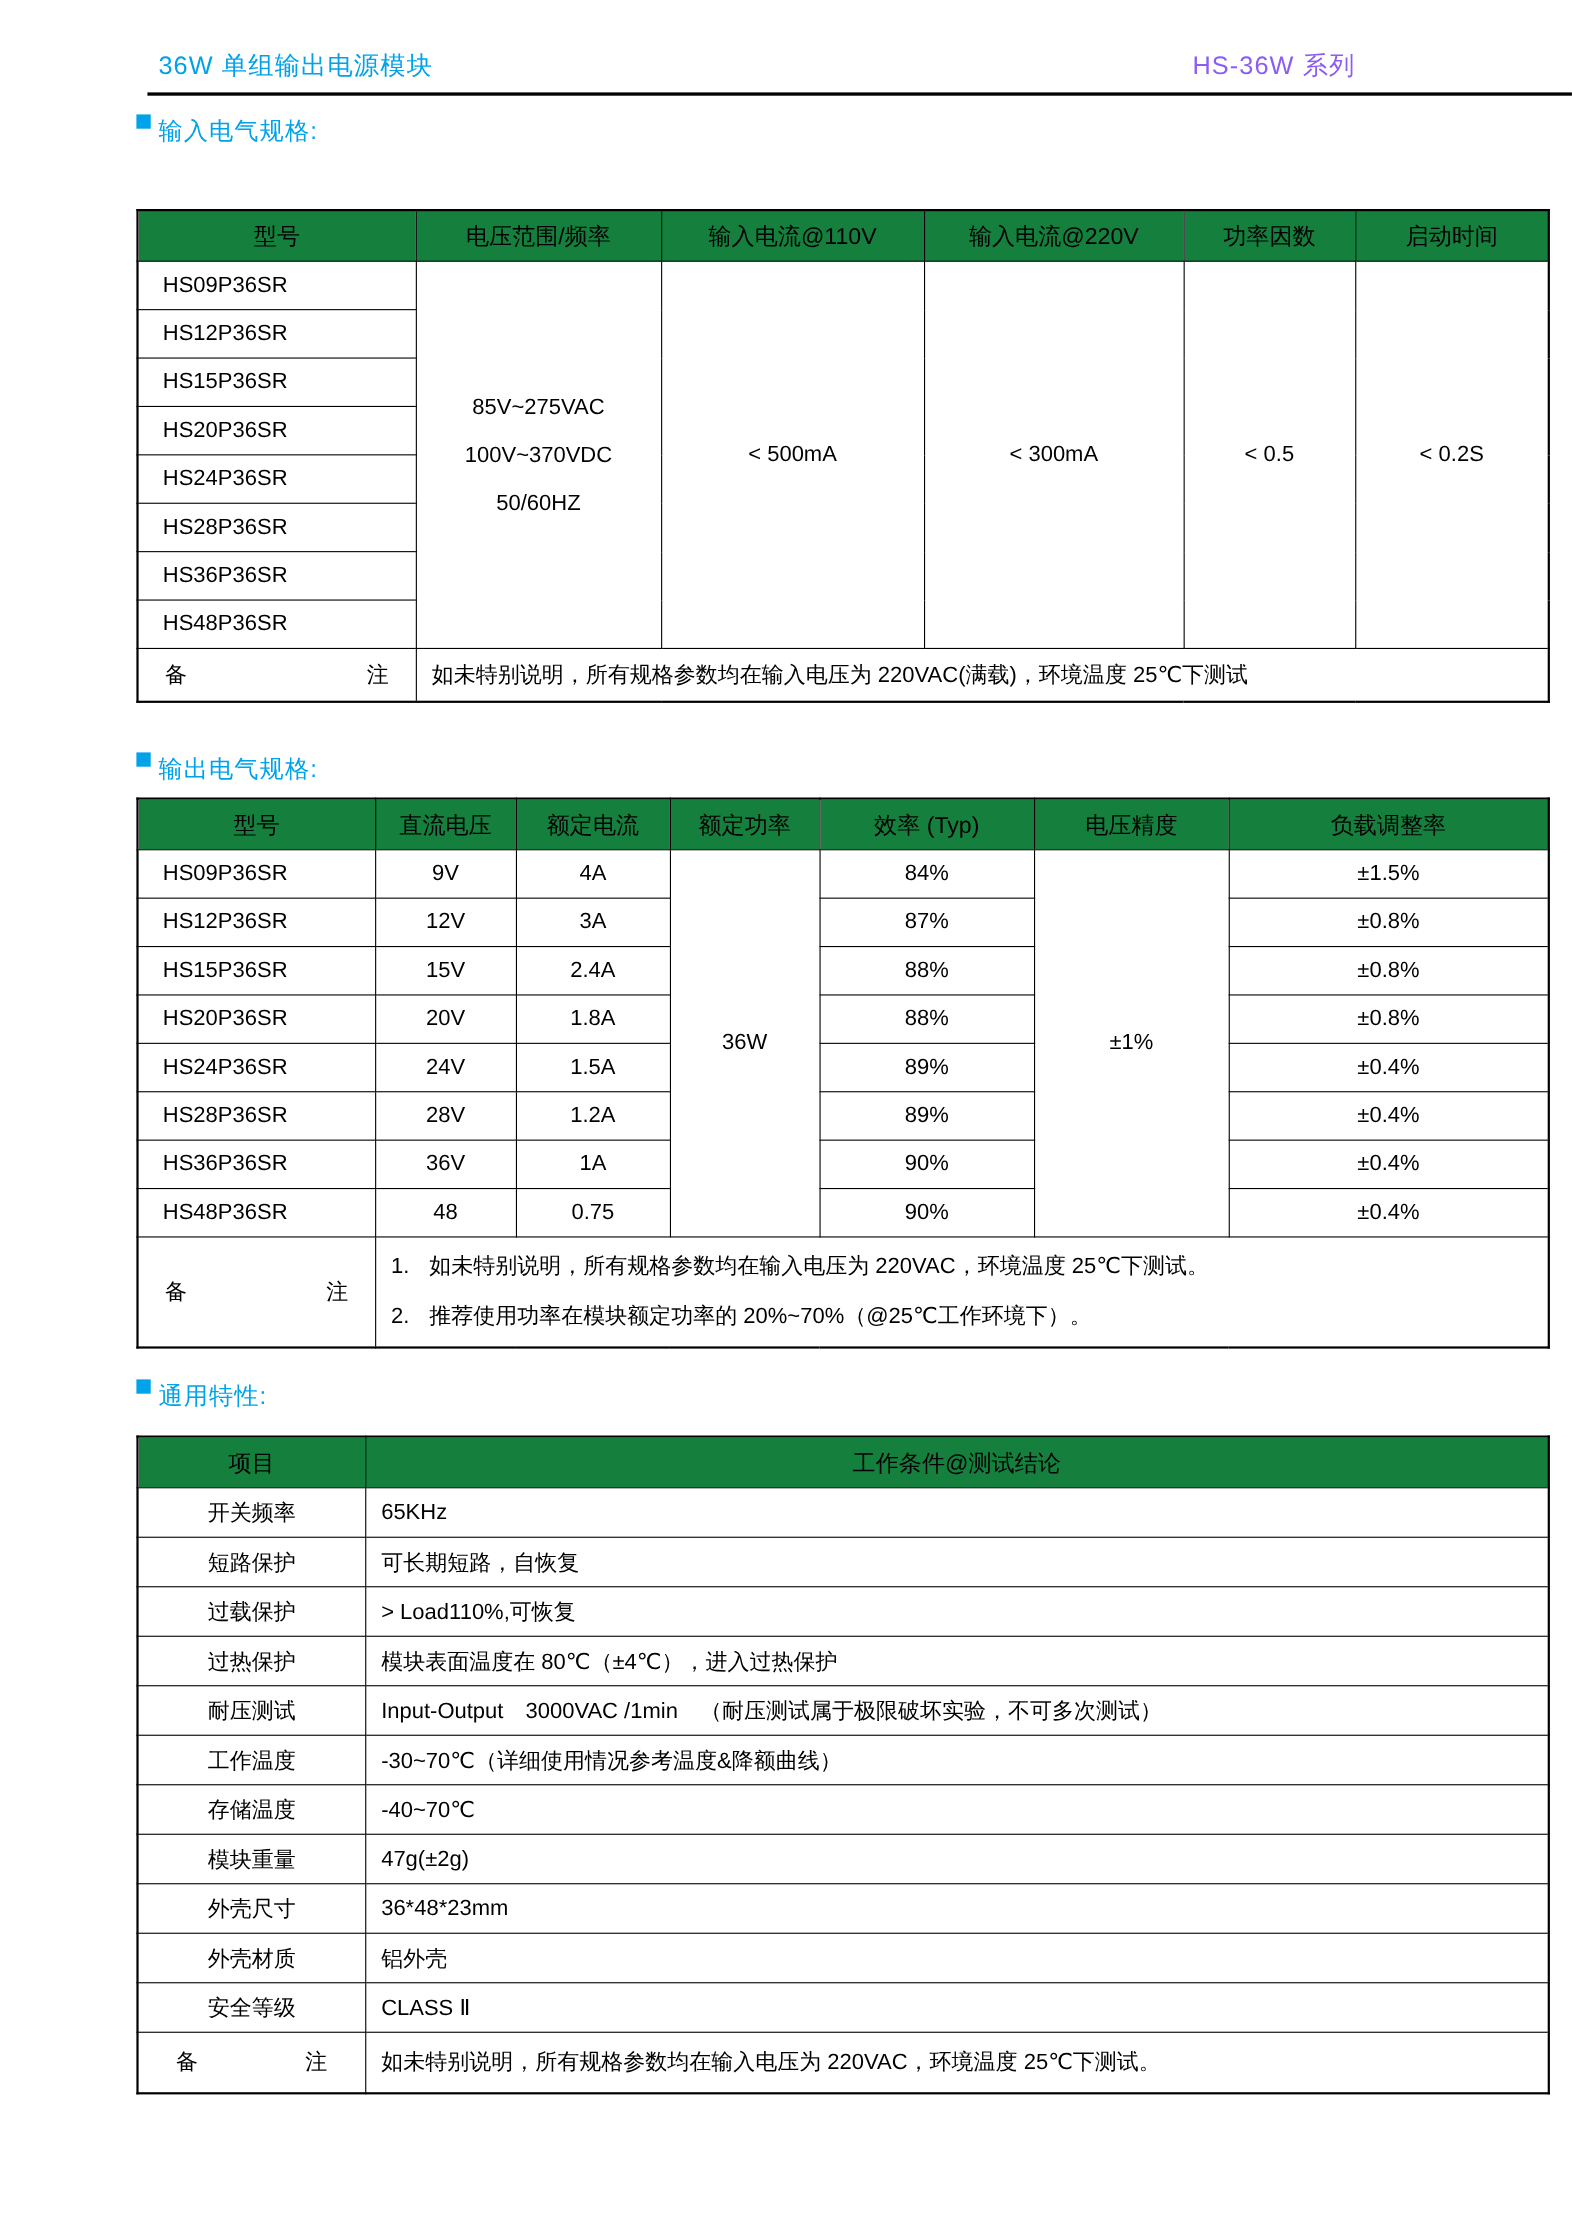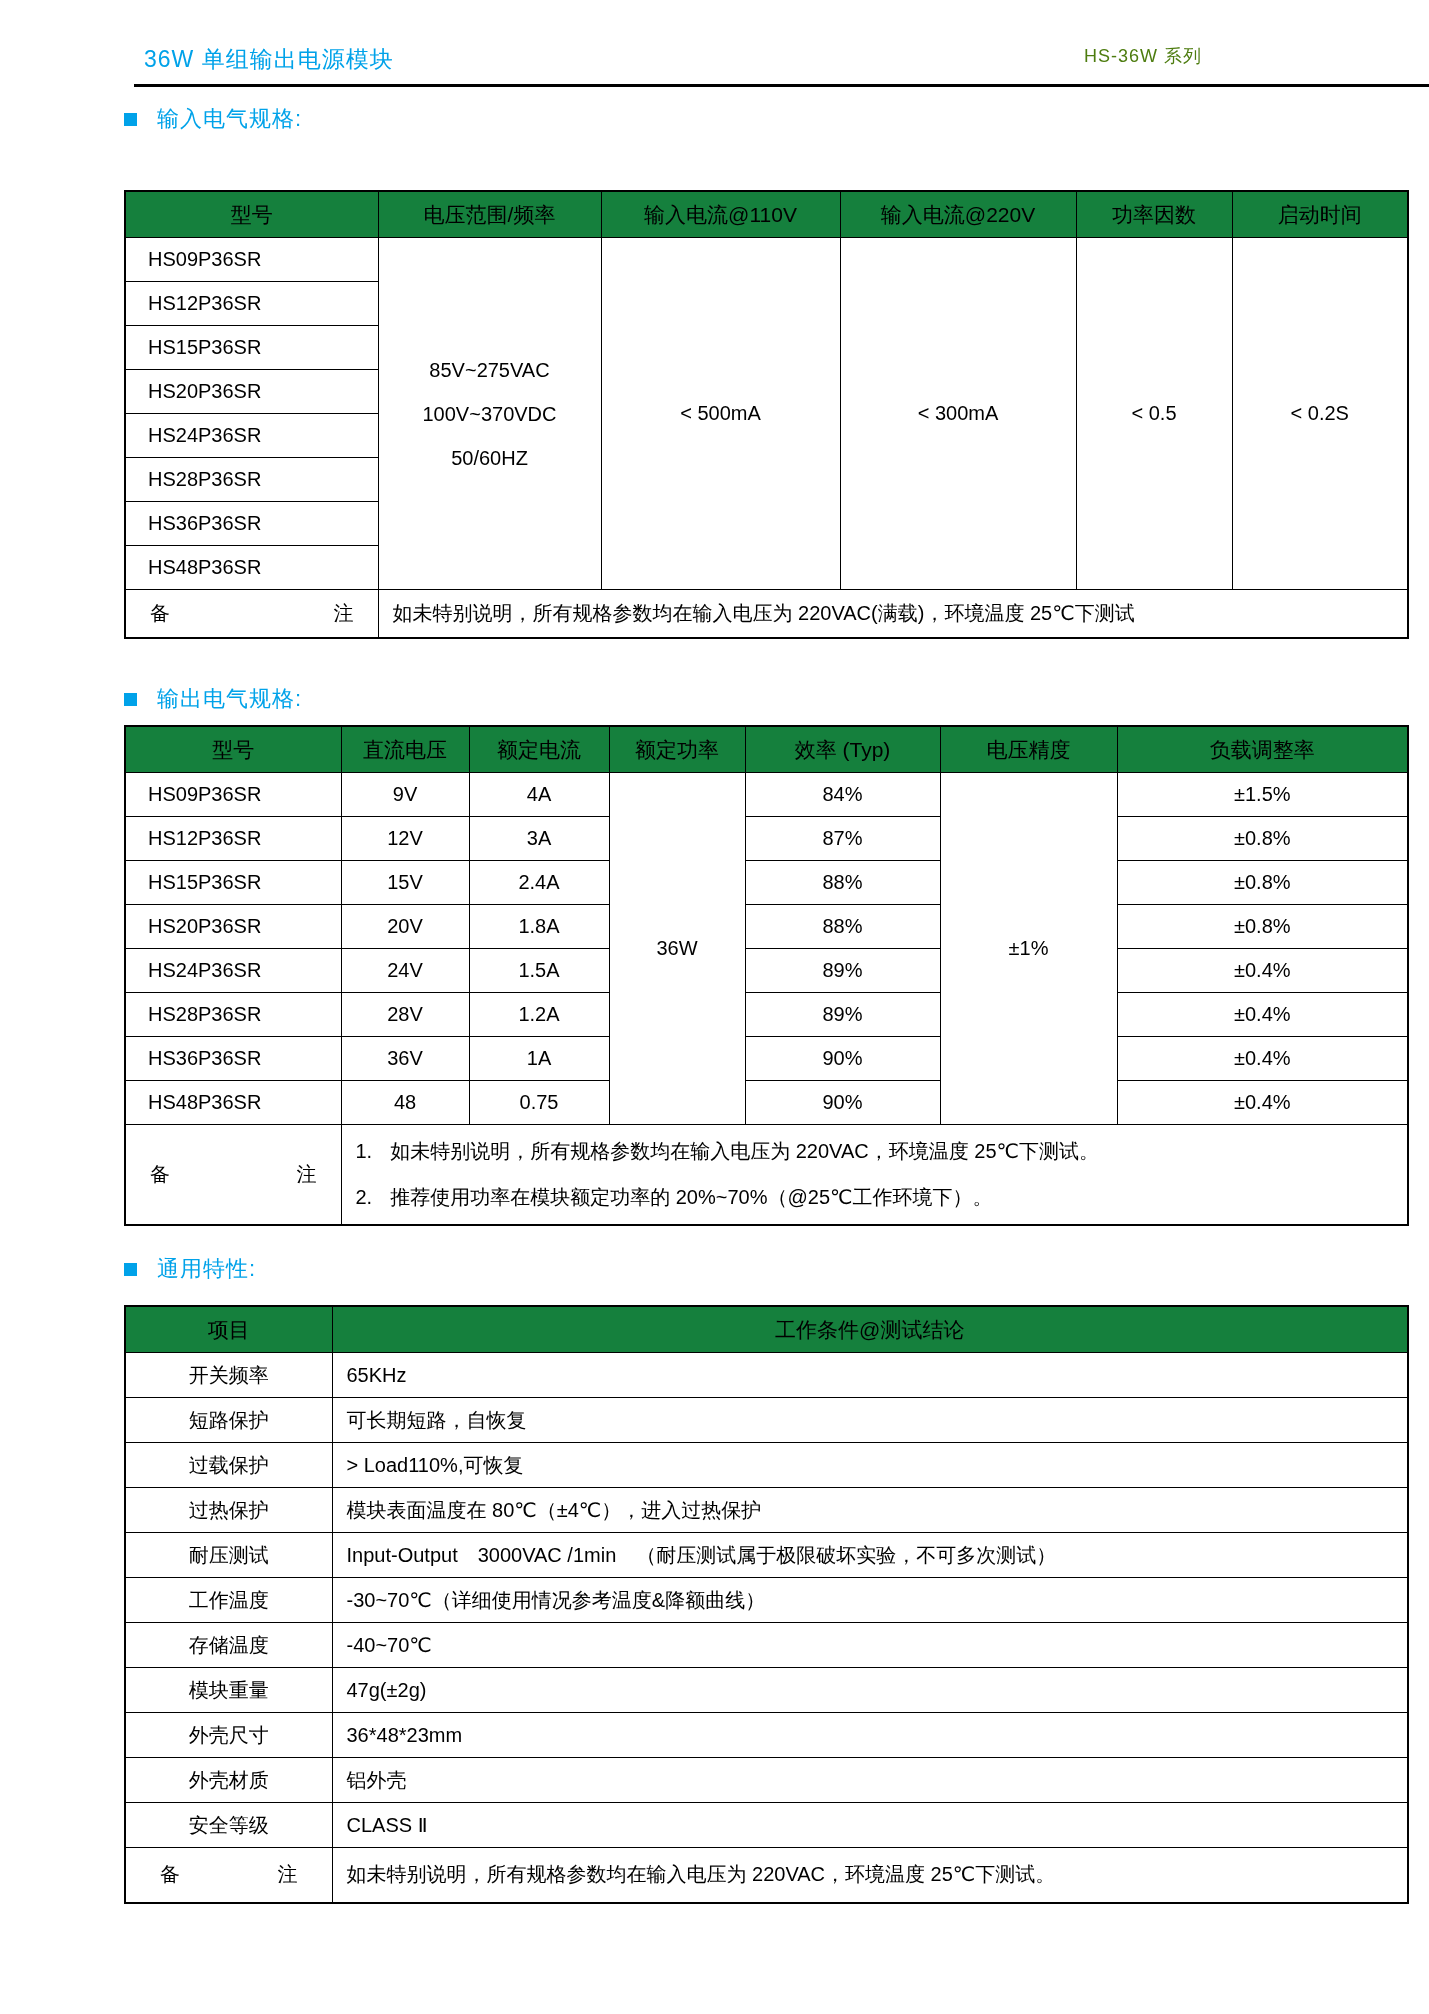--- a/index.html
+++ b/index.html
@@ -1,25 +1,25 @@
 <!DOCTYPE html>
 <html><head>
 <meta charset="utf-8">
 <style>
   html,body { margin:0; padding:0; background:#ffffff; }
   body { font-family:"Liberation Sans","DejaVu Sans",sans-serif; color:#000; }
   .page { position:relative; width:1429px; height:2014px; background:#fff; overflow:hidden;margin-left:44px; }
 
   
   .title-left  { position:absolute; left:100px; top:44px; font-size:23px; letter-spacing:1px; color:#00A2E9; }
-  .title-right { position:absolute; left:1040px; top:44px; font-size:18px; letter-spacing:1px; color:#4d7c0f; }
+  .title-right { position:absolute; left:1040px; top:44px; font-size:23px; letter-spacing:1px; color:#8b5cf6; }
   .header-rule { position:absolute; left:90px; top:84px; width:1306px; height:3px; background:#000; }
 
   
-  .section-title { position:absolute; left:80px; display:flex; align-items:center; gap:20px;
+  .section-title { position:absolute; left:80px; display:flex; gap:7px;
                    font-size:22px; color:#00A2E9; letter-spacing:1px; }
   .section-title .bullet { width:13px; height:13px; background:#00A2E9; display:inline-block; }
   .st-input   { top:104px; }
   .st-output  { top:684px; }
   .st-general { top:1254px; }
 
   
   table { border-collapse:collapse; table-layout:fixed; position:absolute; left:80px;
           width:1283px; font-size:20px; border:2px solid #000; }
   th, td { border:1px solid #000; text-align:center; vertical-align:middle; padding:0;

